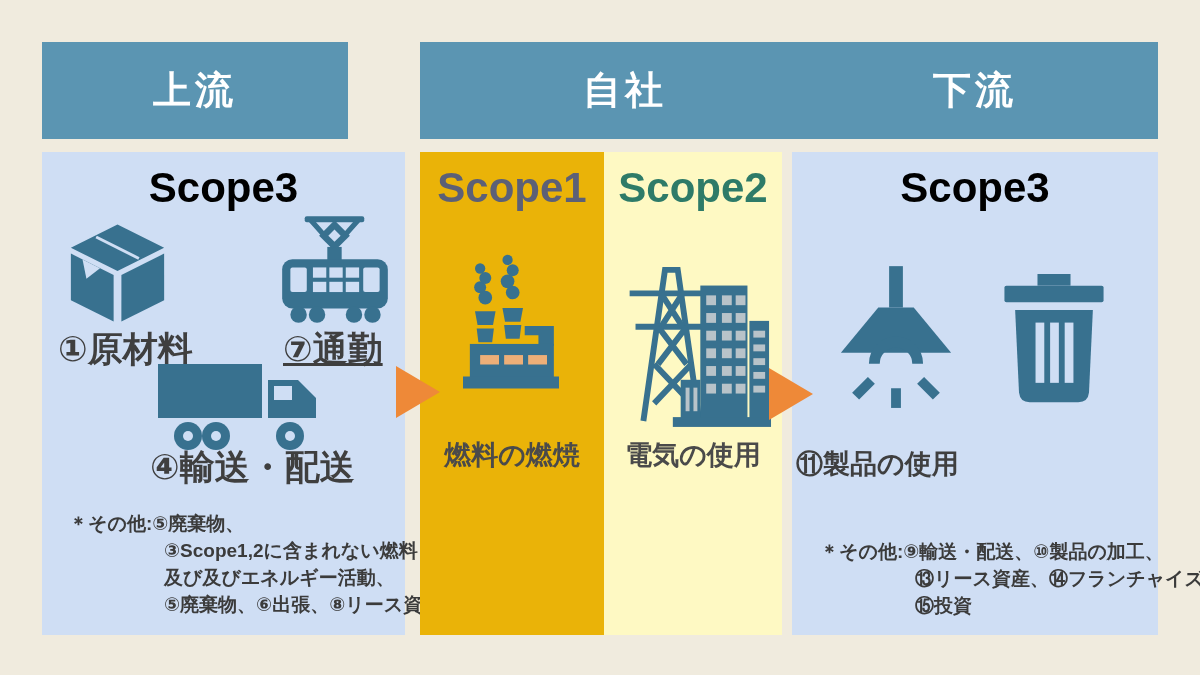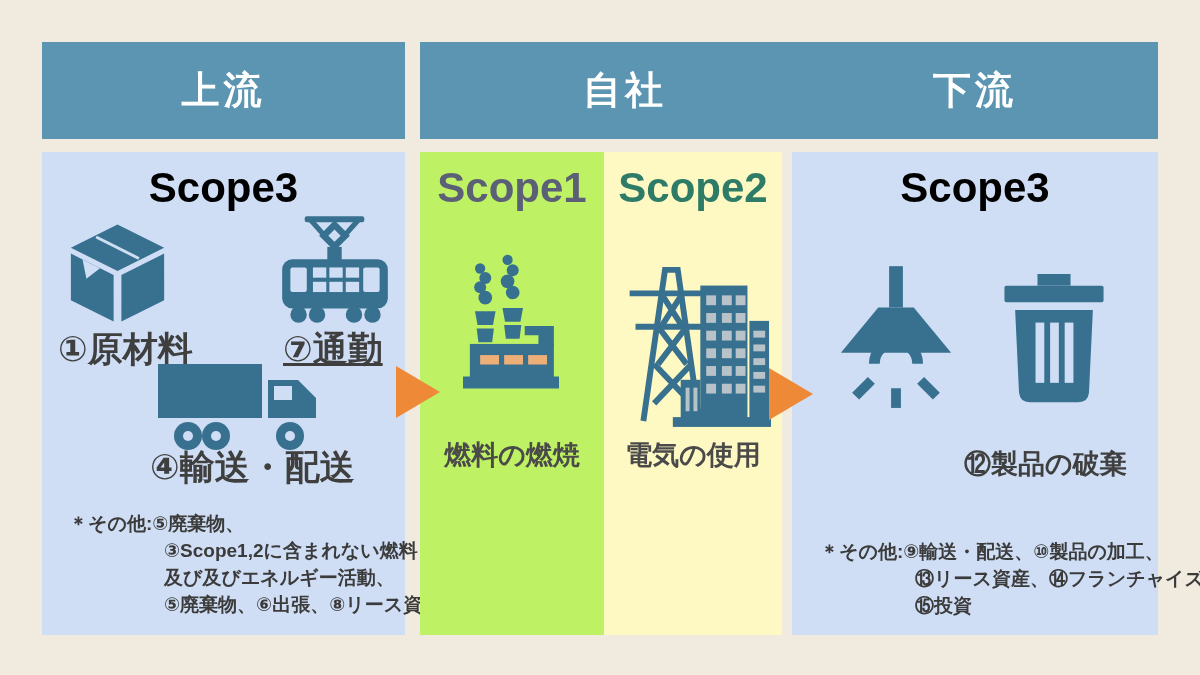--- a/index.html
+++ b/index.html
@@ -6,30 +6,30 @@
   .stage{
     position:relative;width:1200px;height:675px;background:#F0EBDE;overflow:hidden;
     font-family:"Liberation Sans","DejaVu Sans",sans-serif;
   }
   
   .hdr{
     position:absolute;top:42px;height:97px;background:#5B95B2;color:#FFFFFF;
     display:flex;align-items:center;justify-content:center;
     font-size:38px;font-weight:bold;letter-spacing:4px;
   }
-  .hdr.h1{left:42px;width:363px;}
+  .hdr.h1{left:42px;width:306px;}
   .hdr.h2{left:420px;width:410px;}
   .hdr.h3{left:792px;width:366px;}
   
   .panel{position:absolute;top:152px;height:483px;}
   .panel.p1{left:42px;width:363px;background:#CFDEF4;}
   .panel.p2{left:420px;width:362px;display:flex;}
   .panel.p3{left:792px;width:366px;background:#CFDEF4;}
   .half{position:relative;width:181px;height:483px;}
-  .half.orange{background:#bef264;padding-left:26px;}
+  .half.orange{background:#eab308;padding-left:26px;}
   .half.gray{background:#fef9c3;padding-left:20px;}
   
   .scope-title{
     position:absolute;top:12px;left:0;right:0;text-align:center;
     font-size:42px;font-weight:bold;
   }
   .scope-red{color:#000000;}
   .scope1{color:#5C6076;}
   .scope2{color:#2E7B68;}
   
@@ -234,36 +234,36 @@
           <polygon points="47,42 83,42 121,88 9,88"></polygon>
         </g>
         <path d="M43,99 A22,22 0 0 1 87,99" stroke="#38718F" stroke-width="11" fill="none"></path>
         <g stroke="#38718F" stroke-width="10" fill="none">
           <line x1="24" y1="132" x2="40" y2="116"></line>
           <line x1="65" y1="124" x2="65" y2="144"></line>
           <line x1="106" y1="132" x2="90" y2="116"></line>
         </g>
       </svg>
     </div>
+    <div class="item-label small-label" style="left:4px;top:294px;">⑪製品の使用</div>
 
     <div class="icon" style="left:208px;top:122px;width:108px;height:138px;">
       <svg viewBox="0 0 110 142">
         <g fill="#38718F">
           <rect x="38" y="0" width="34" height="12"></rect>
           <rect x="4" y="12" width="102" height="17" rx="2"></rect>
           <path d="M15,37 L95,37 L91,122 Q90,132 80,132 L30,132 Q20,132 19,122 Z"></path>
         </g>
         <g fill="#CFDEF4">
           <rect x="36" y="50" width="9" height="62"></rect>
           <rect x="51" y="50" width="9" height="62"></rect>
           <rect x="66" y="50" width="9" height="62"></rect>
         </g>
       </svg>
     </div>
-    <div class="item-label small-label" style="left:172px;top:294px;">⑫製品の破棄</div>
 
     <div class="footnote" style="left:16px;top:386px;">
       <div class="row1">
         <span>＊その他:</span>
         <span>⑨輸送・配送、⑩製品の加工、</span>
       </div>
       <div class="indent">⑬リース資産、⑭フランチャイズ、</div>
       <div class="indent">⑮投資</div>
     </div>
   </div>

